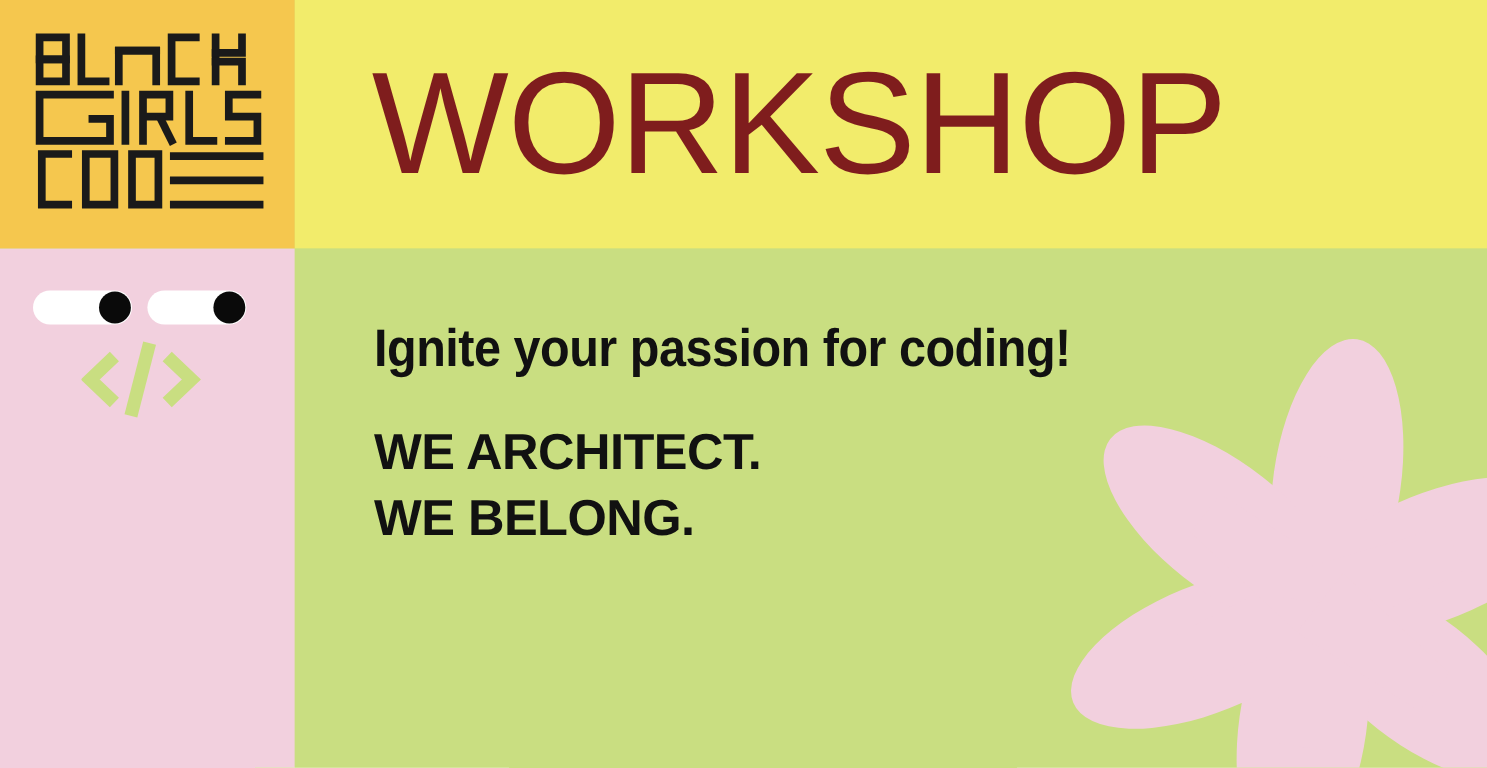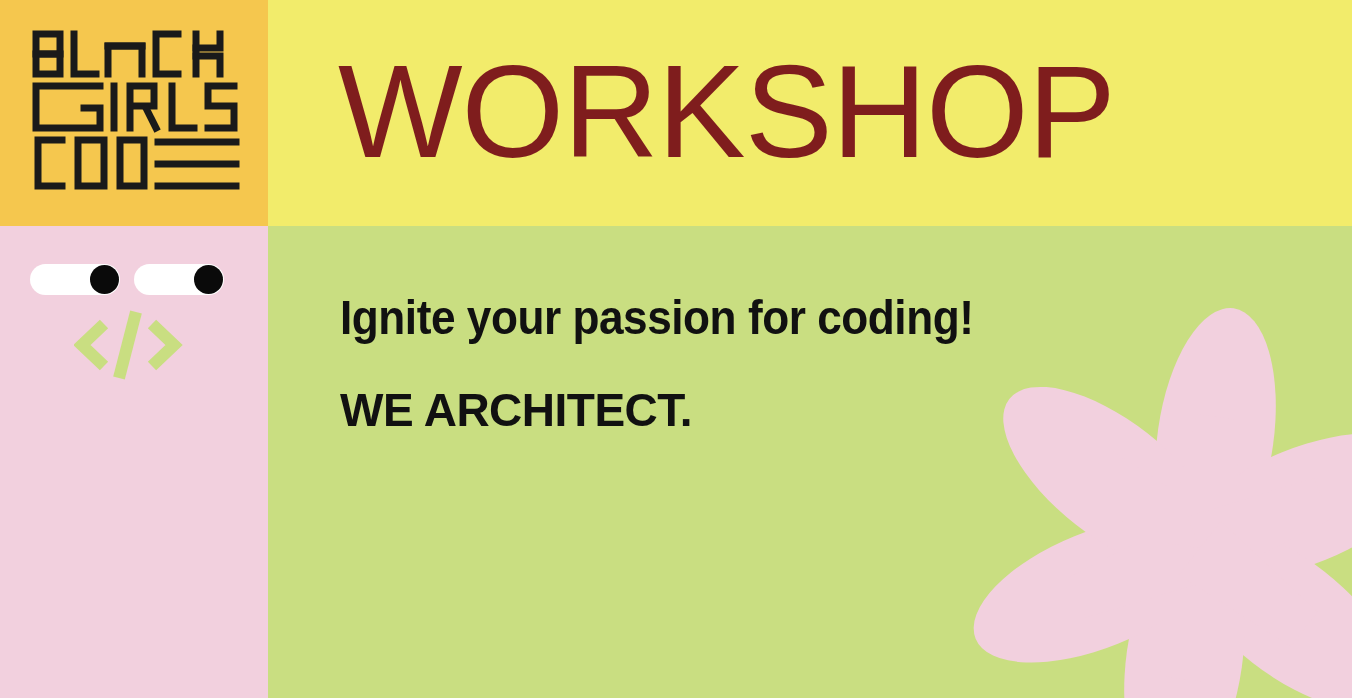--- a/index.html
+++ b/index.html
@@ -233,15 +233,16 @@
           <polygon points="-34,0 34,0 22,132 -22,132" transform="translate(235 248) rotate(308)"></polygon>
         </g>
       </g>
     </svg>
   </div>
 
   <p id="tagline">Ignite your passion for coding!</p>
 
   <ul id="manifesto">
     <li>WE ARCHITECT.</li>
+    <li>WE BELONG.</li>
   </ul>
 
 </div>
 
 </body></html>

